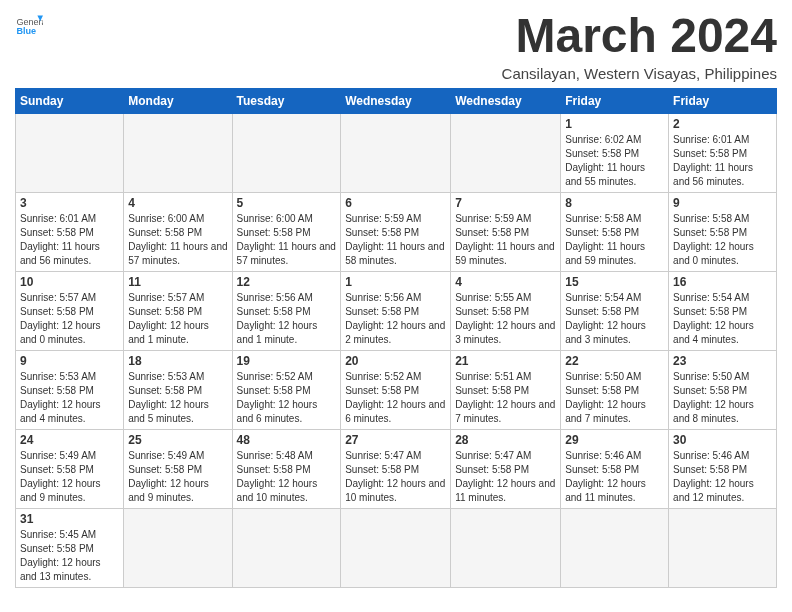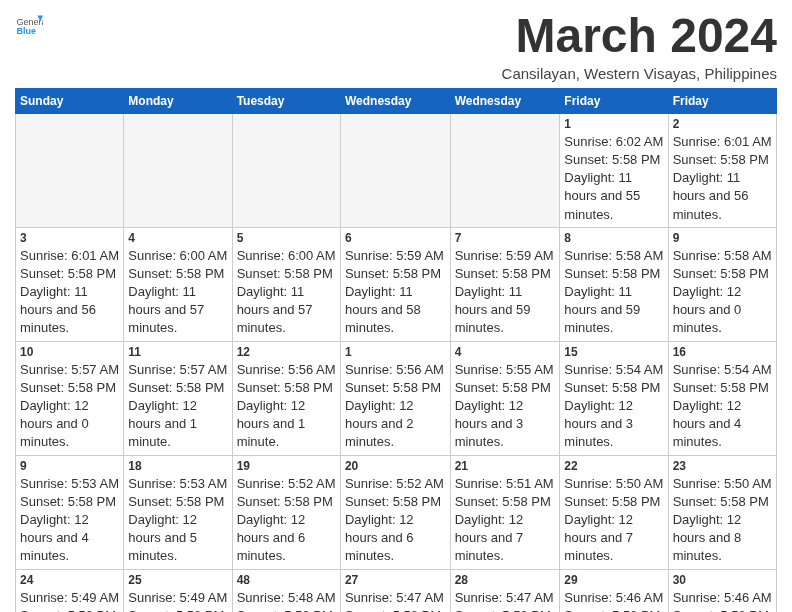--- a/index.html
+++ b/index.html
@@ -67,21 +67,21 @@
       background: #f5f5f5;
     }
     .day-number {
       font-size: 12px;
       font-weight: bold;
       color: #333;
       display: block;
       margin-bottom: 2px;
     }
     .day-info {
-      font-size: 13px;
+      font-size: 10px;
       color: #333;
       line-height: 1.4;
     }
     .last-row td {
       min-height: 60px;
       margin-left: 6px;
     }
   </style>
 </head>
 <body>

